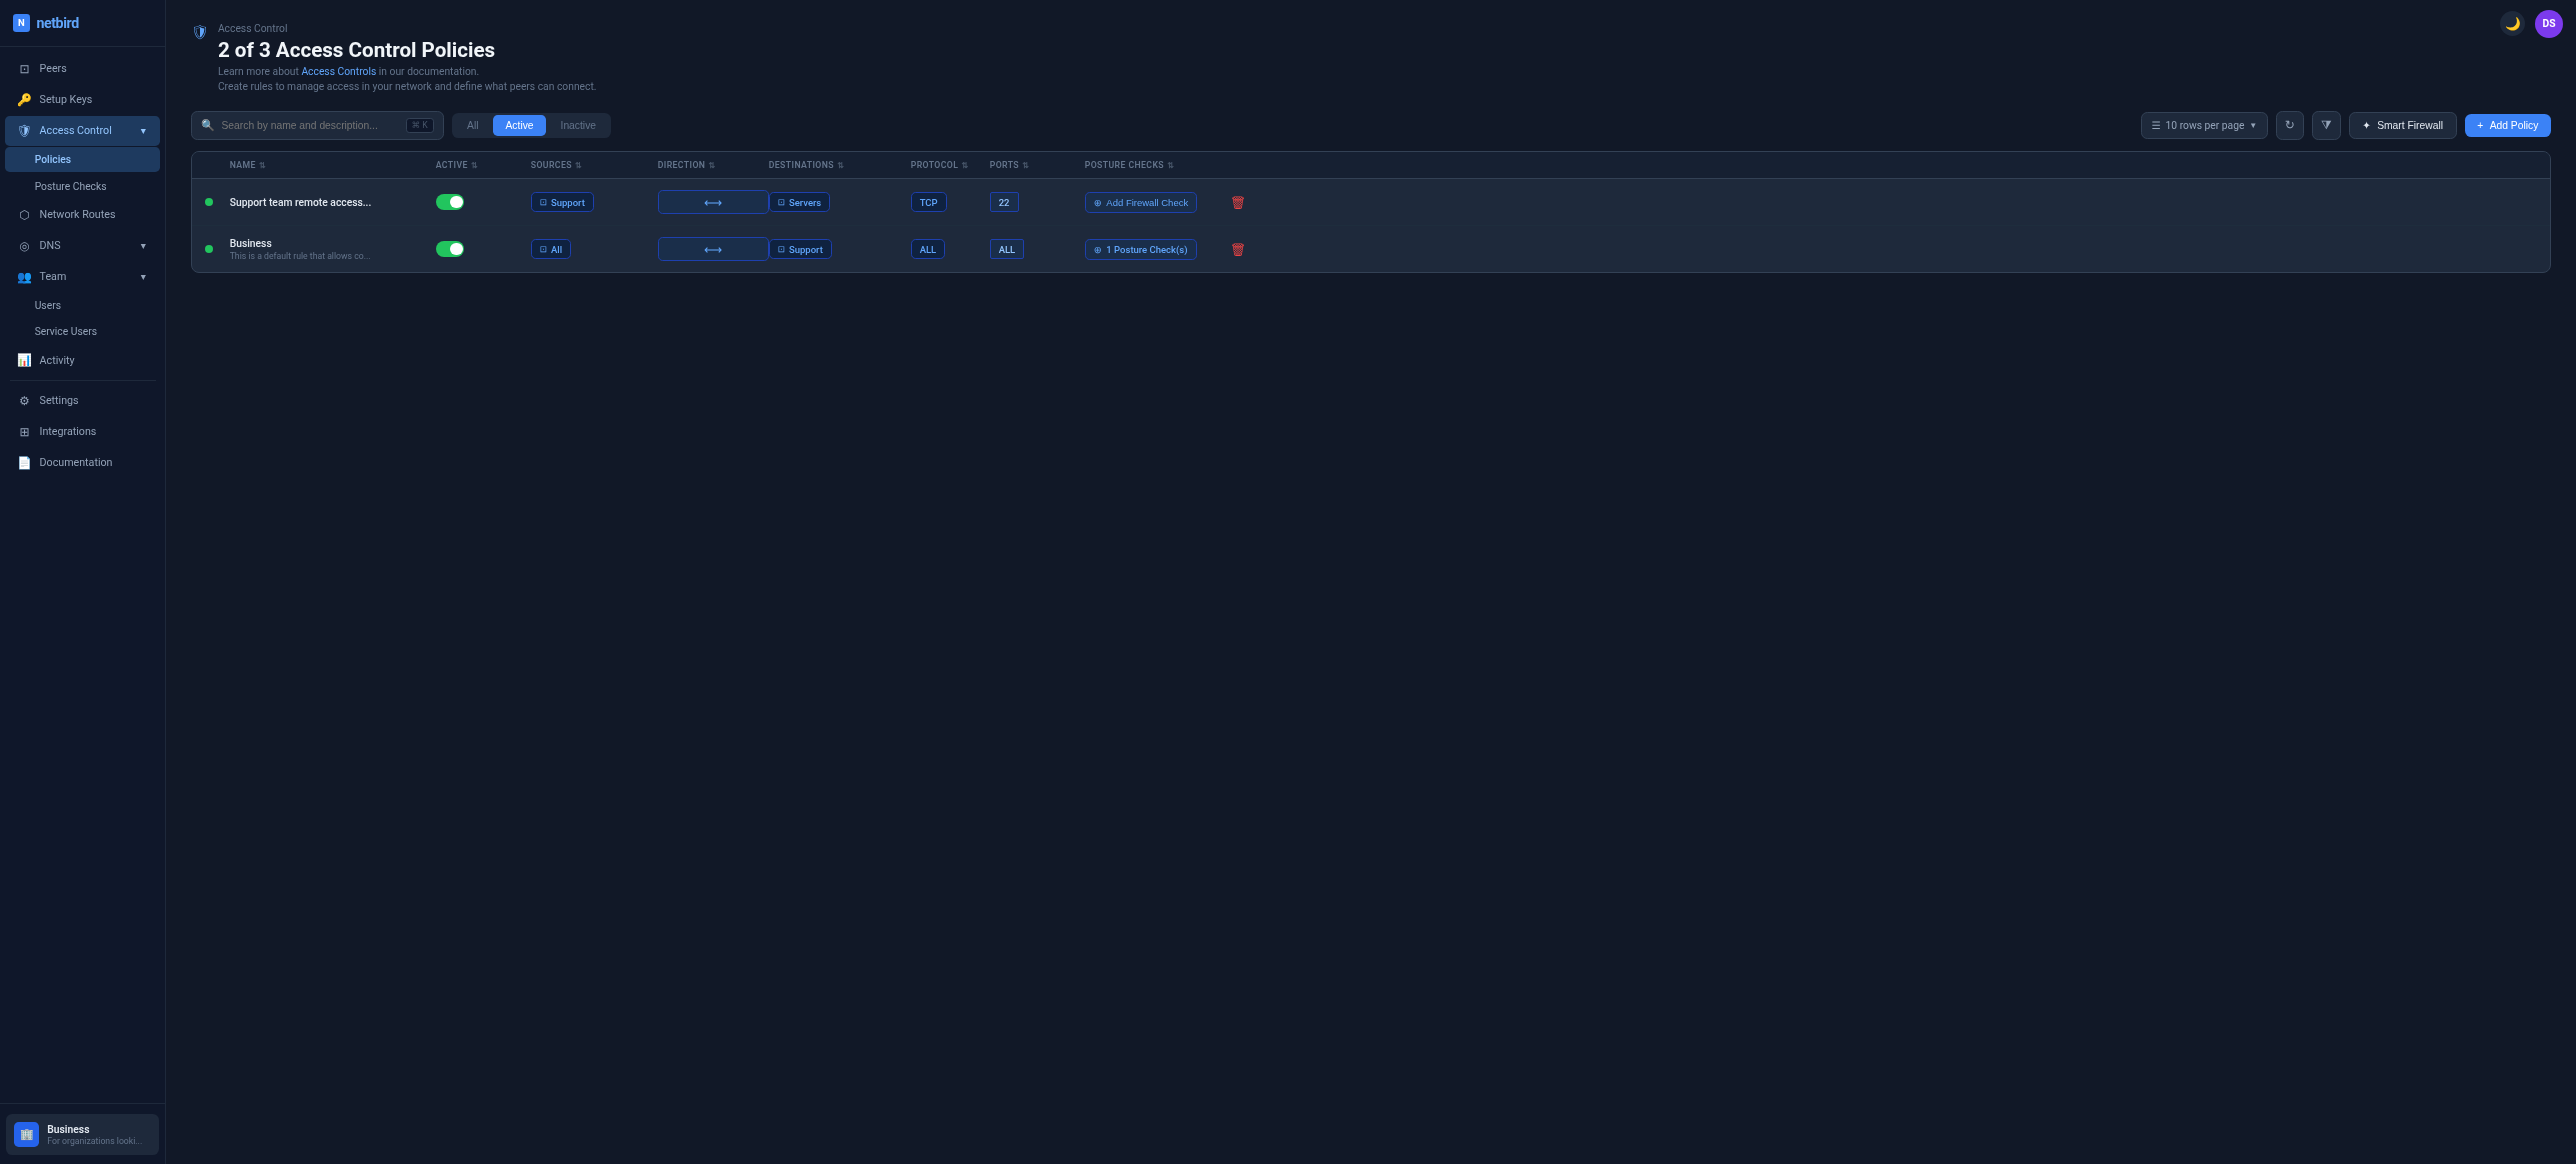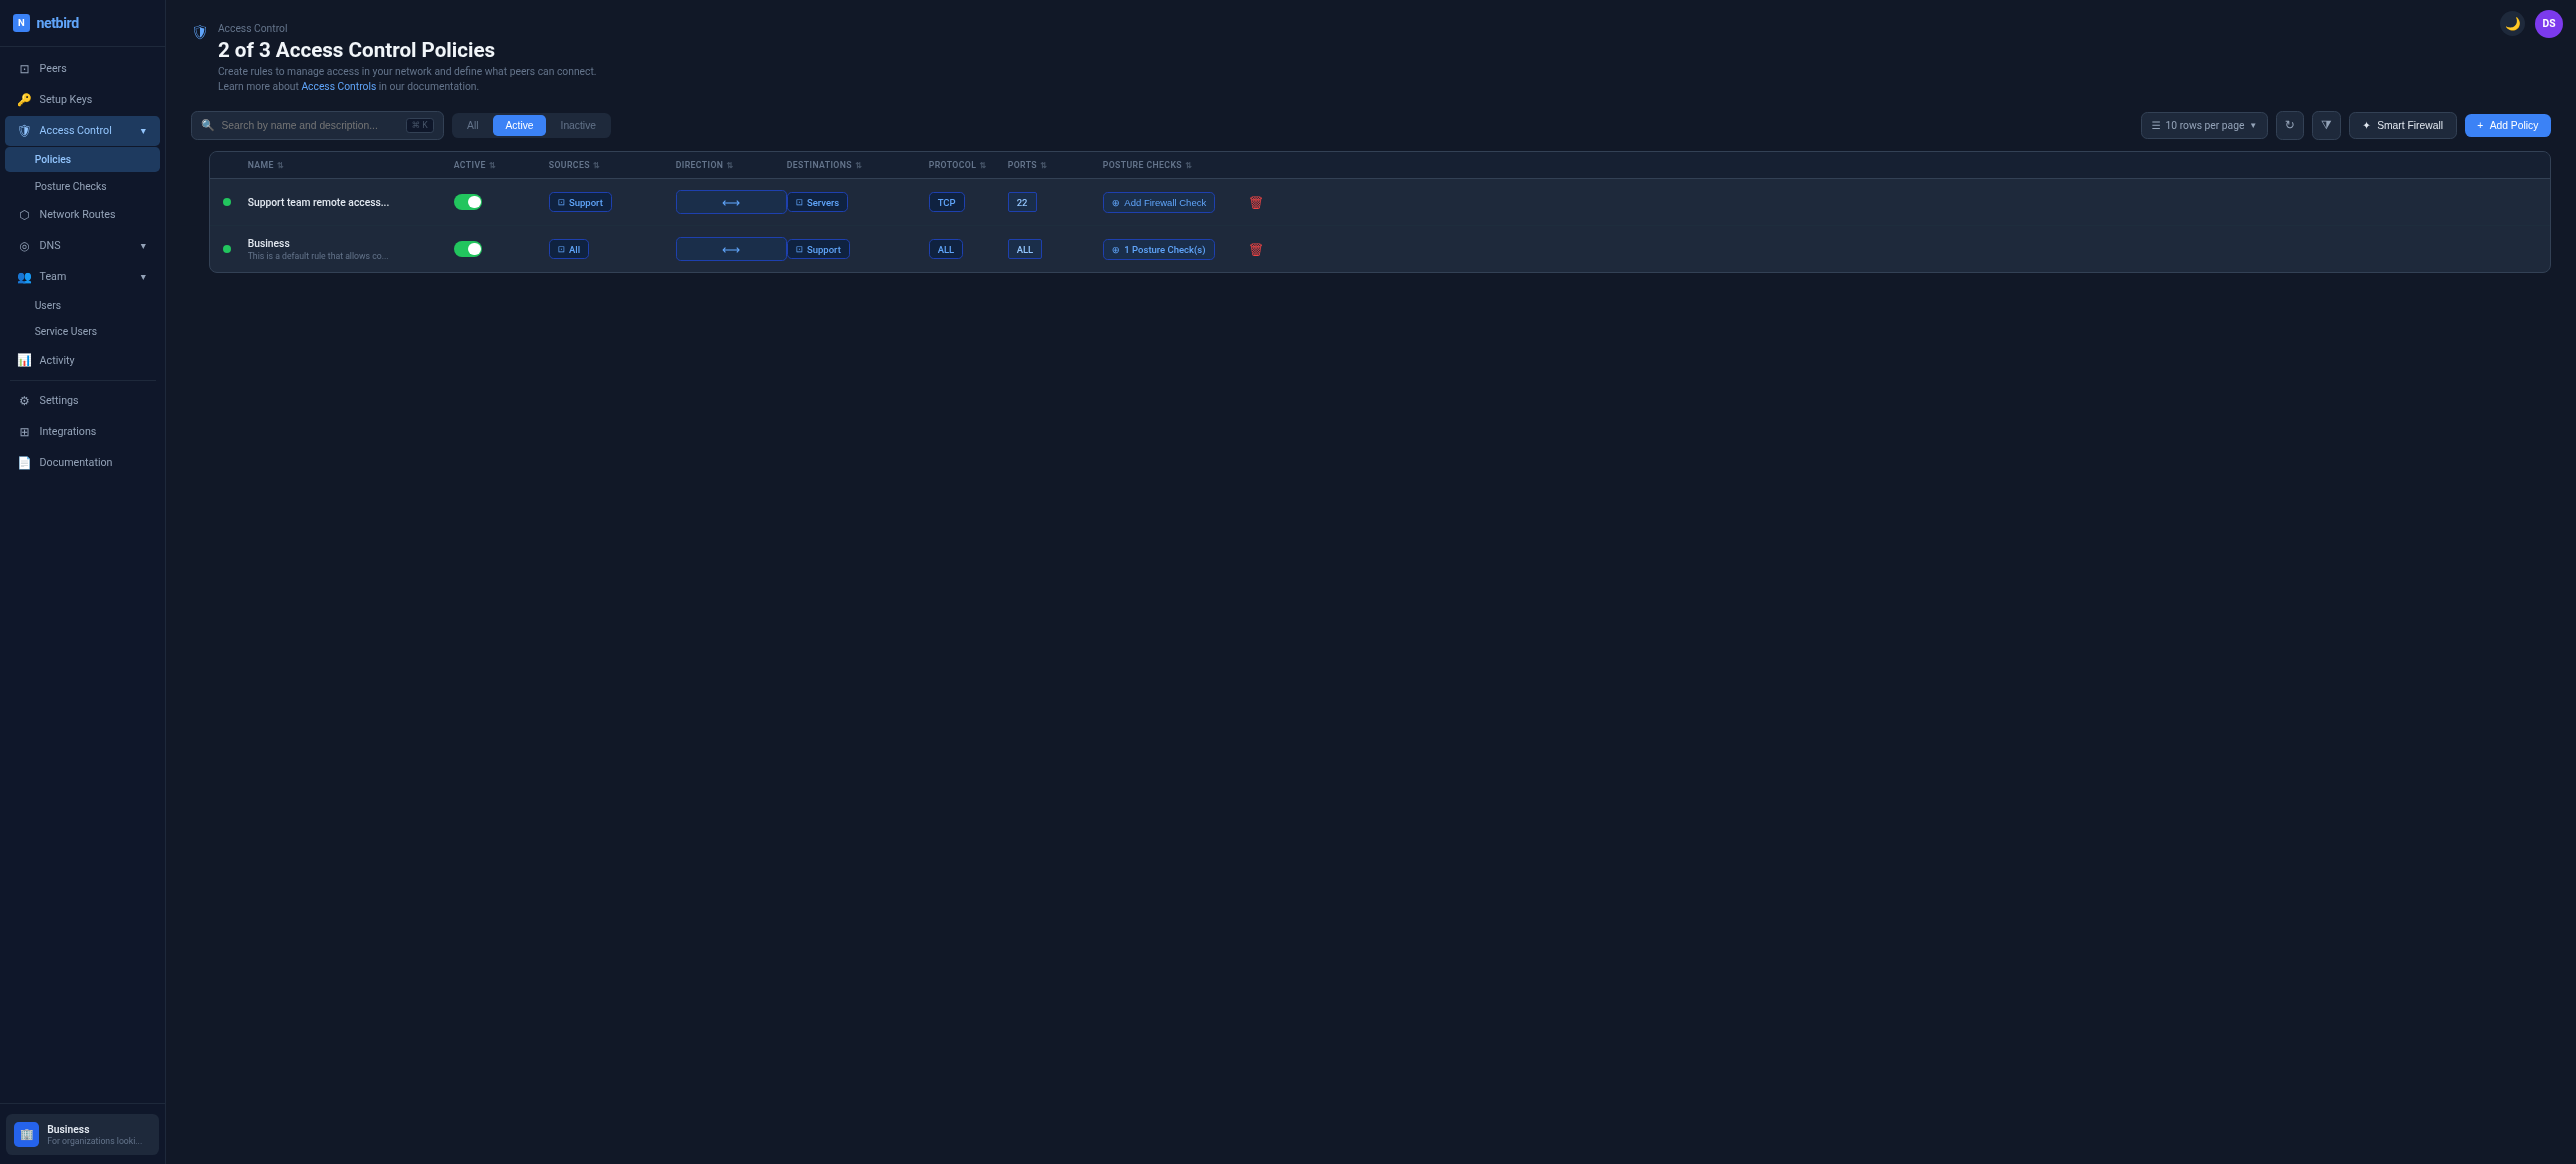--- a/index.html
+++ b/index.html
@@ -360,21 +360,20 @@
       font-weight: 500;
       cursor: pointer;
     }
 
     
     .table-container {
       background: #1e293b;
       border-radius: 8px;
       border: 0.8px solid #334155;
       overflow: hidden;
-      margin-left: 18px;
     }
 
     .table-header {
       display: grid;
       grid-template-columns: 25px 206px 95px 127px 111px 142px 79px 95px 142px 79px;
       padding: 8px 12.7px;
       border-bottom: 0.8px solid #334155;
       background: #162032;
     }
 
@@ -623,26 +622,26 @@
 
 <div class="main">
   <div class="content">
 
     <div class="page-header">
       <div class="page-header-icon">🛡</div>
       <div class="page-title-section">
         <div class="page-breadcrumb">Access Control</div>
         <div class="page-heading">2 of 3 Access Control Policies</div>
         <div class="page-subtitle">
-          <span>Create rules to manage access in your network and define what peers can connect.</span>
-        </div>
-        <div class="page-subtitle">
           <span>Learn more about</span>
           <a href="#">Access Controls</a>
           <span>in our documentation.</span>
+        </div>
+        <div class="page-subtitle">
+          <span>Create rules to manage access in your network and define what peers can connect.</span>
         </div>
       </div>
     </div>
 
     <div class="toolbar">
       <div class="search-box">
         <span style="color:#64748b;font-size:11px;">🔍</span>
         <input type="text" placeholder="Search by name and description..." style="">
         <span class="search-shortcut">⌘ K</span>
       </div>

